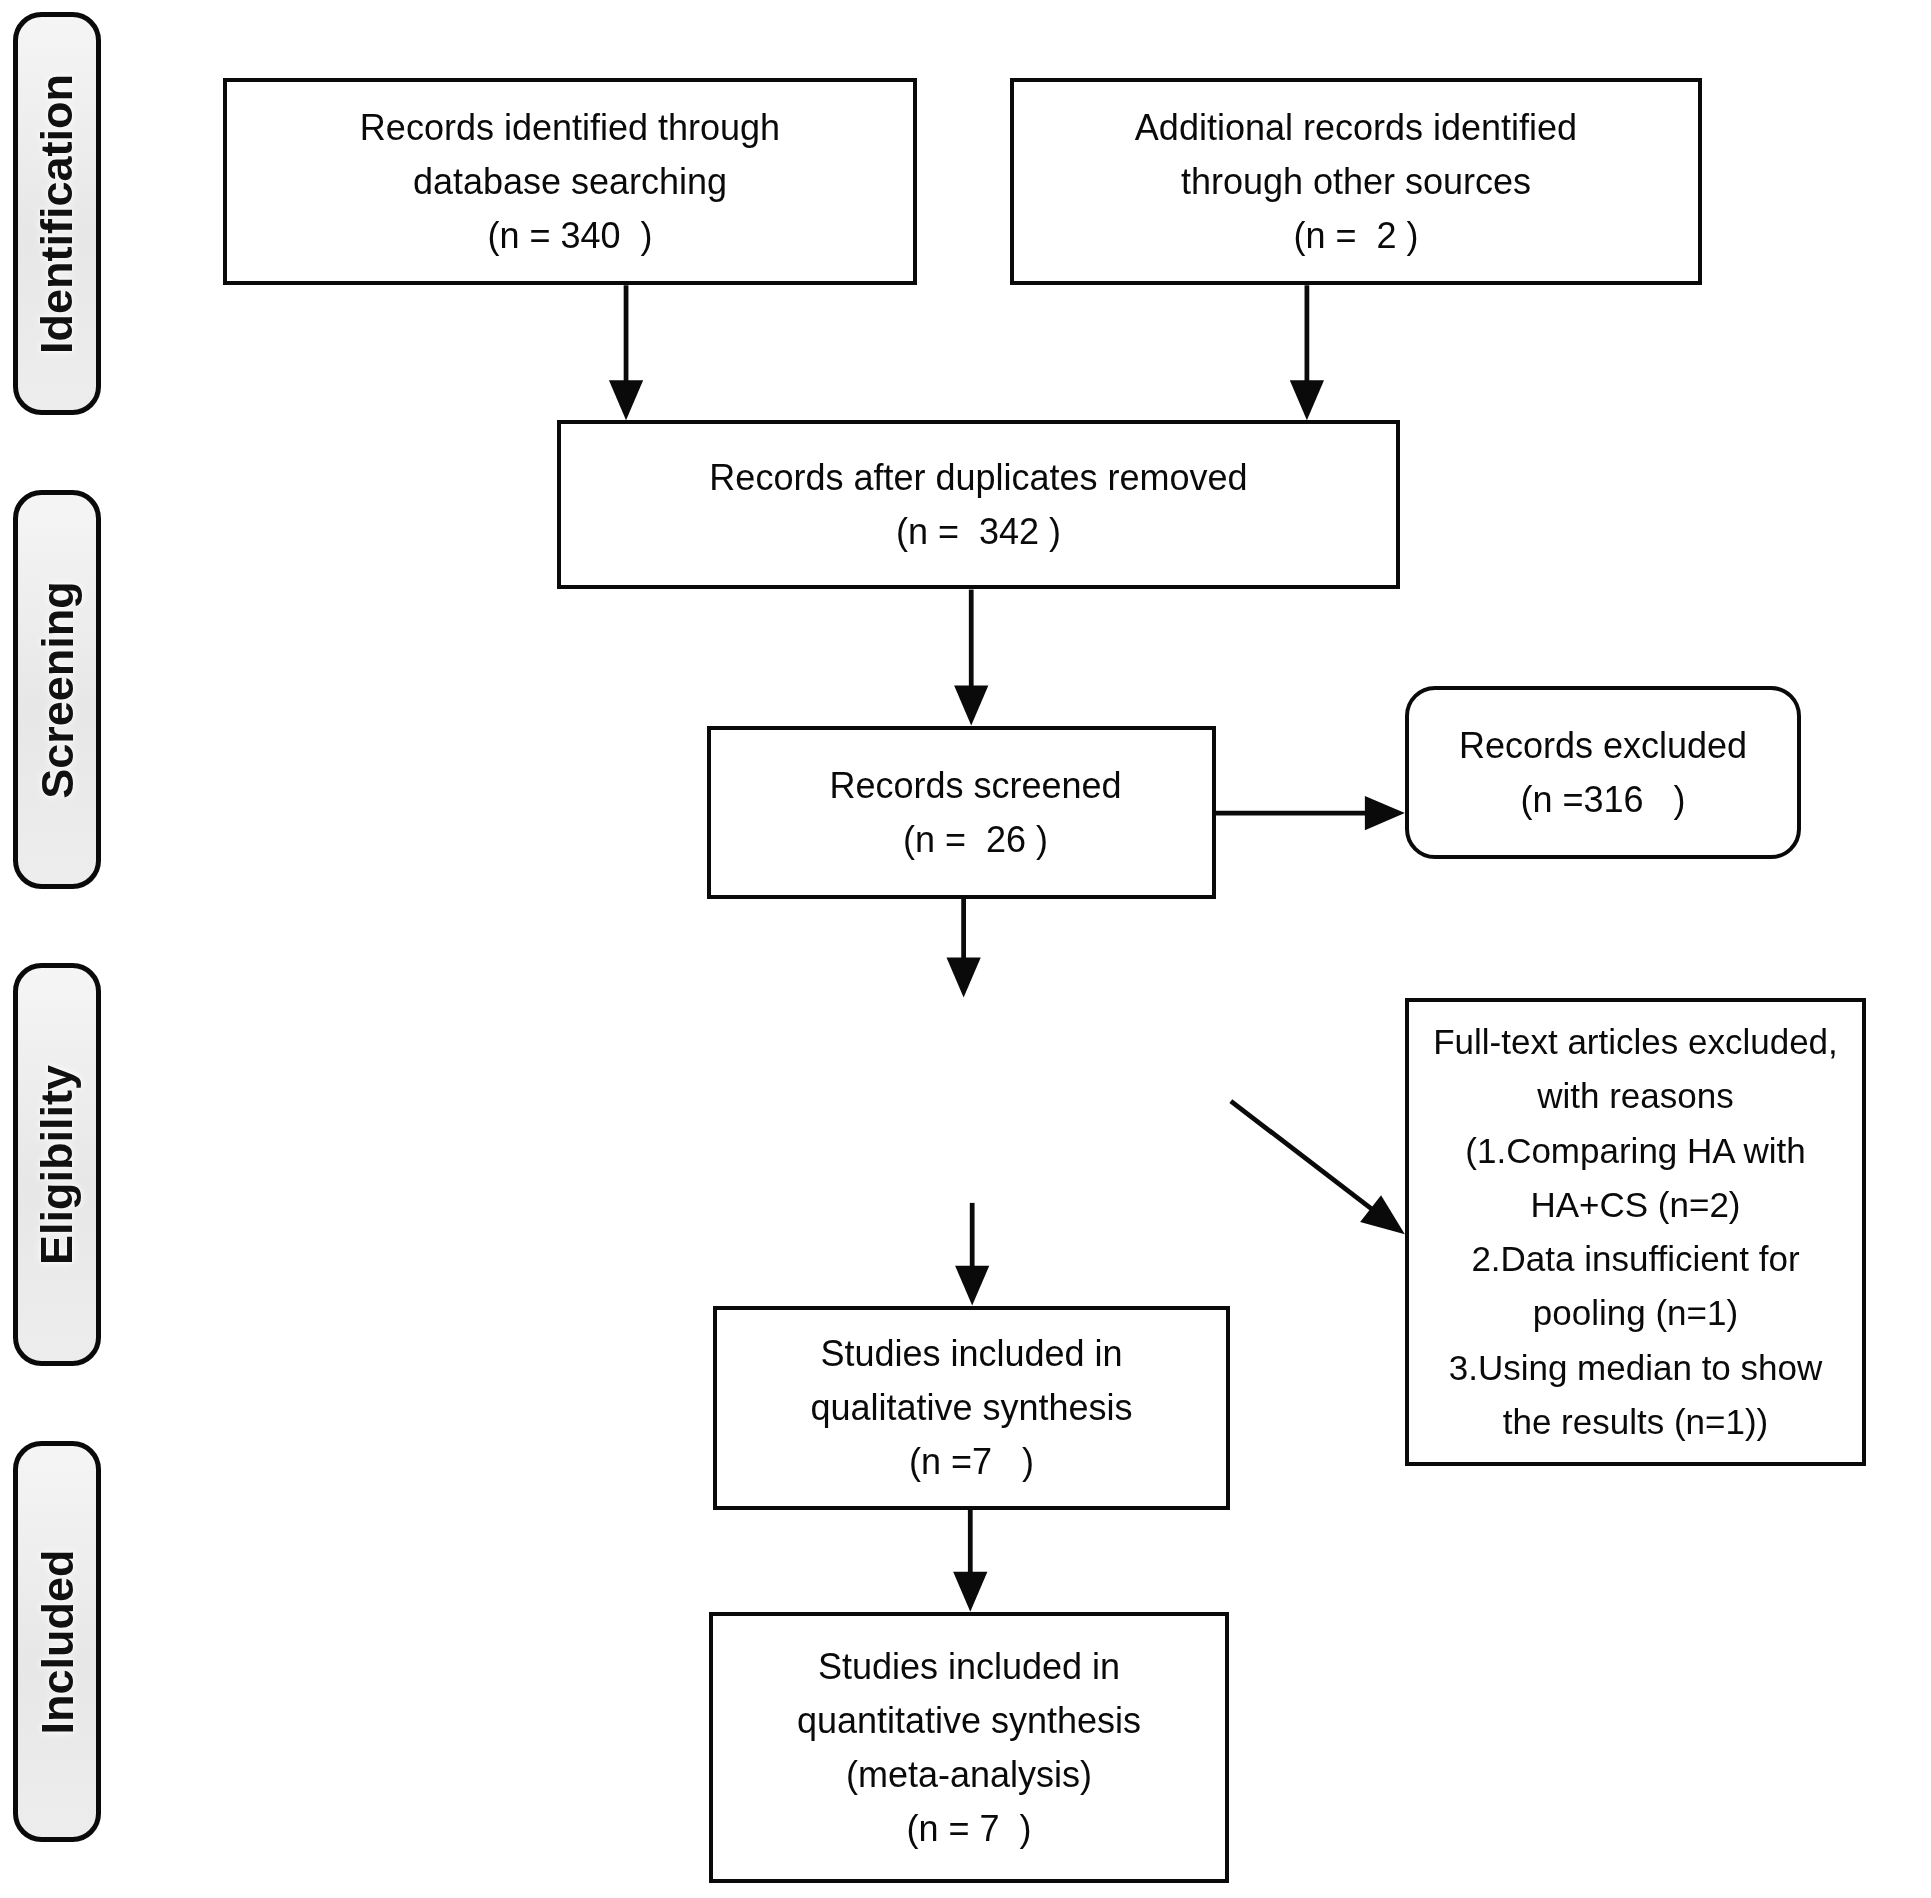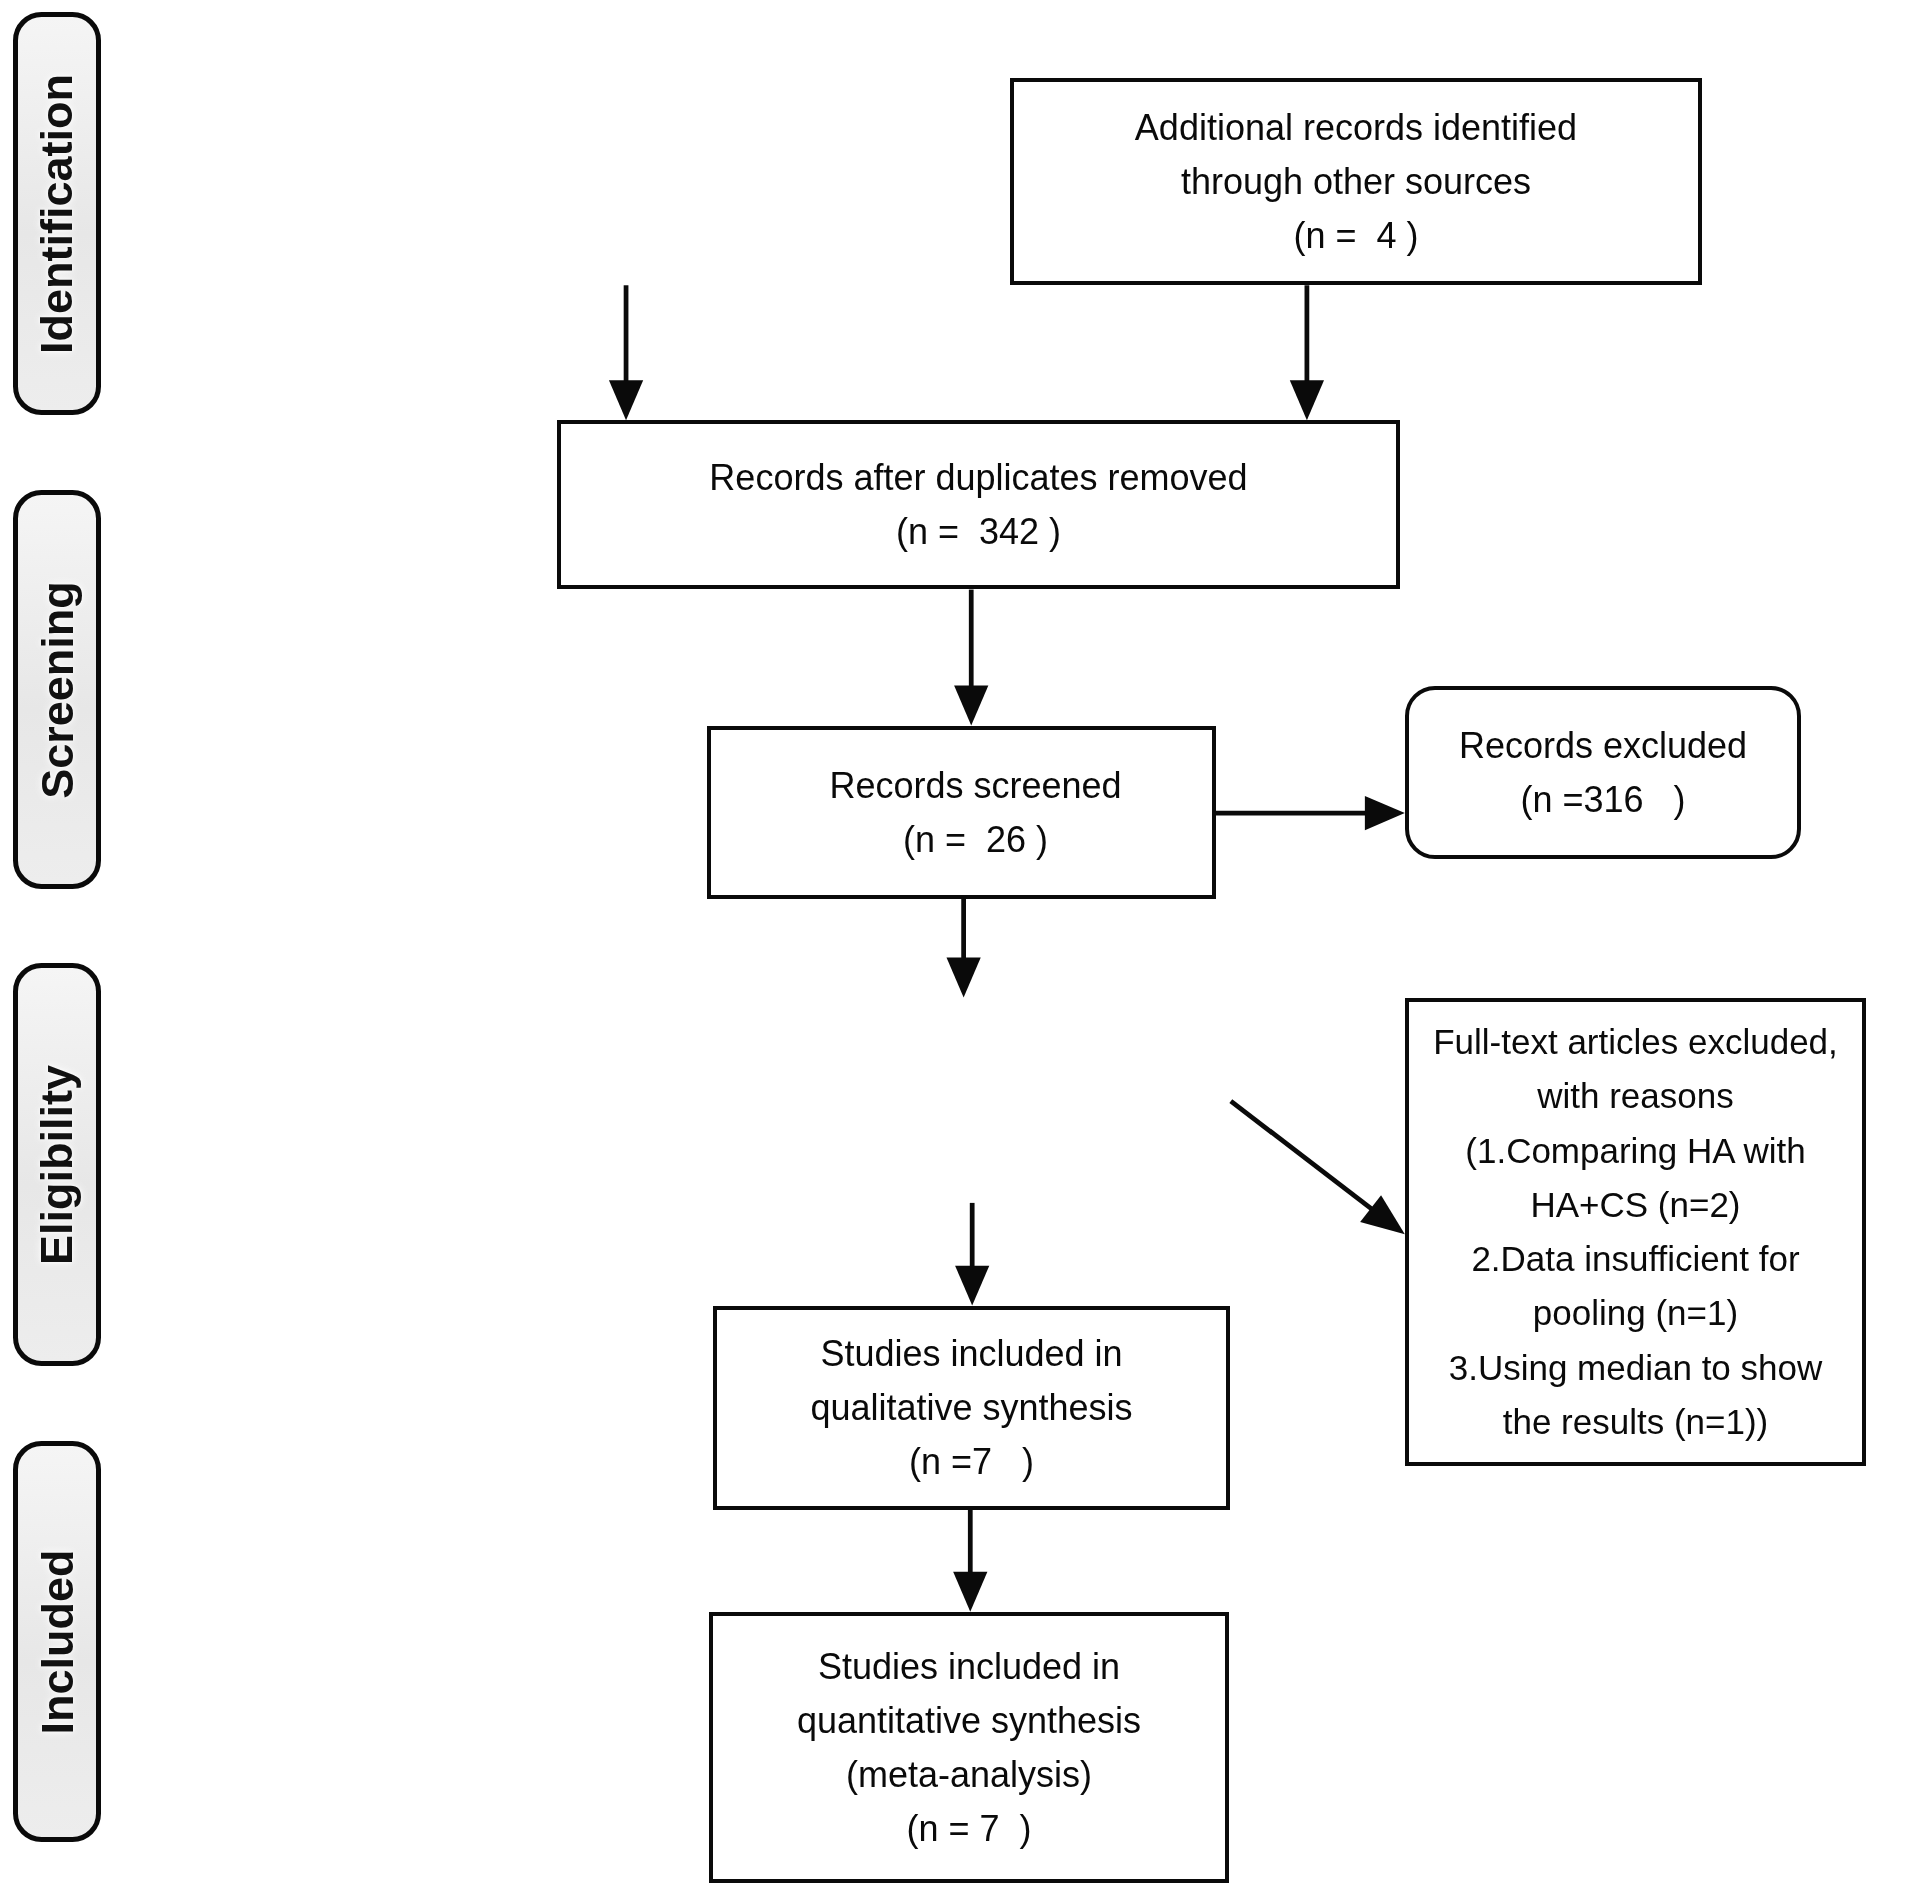--- a/index.html
+++ b/index.html
@@ -122,25 +122,30 @@
     <line class="arrow-line" x1="1294" y1="1158" x2="1443" y2="1272"></line>
     <polygon class="arrow-head" points="1430,1285 1452,1257 1477,1298"></polygon>
 
     <line class="arrow-line" x1="1022" y1="1265" x2="1022" y2="1333"></line>
     <polygon class="arrow-head" points="1004,1331 1040,1331 1022,1373"></polygon>
 
     <line class="arrow-line" x1="1020" y1="1587" x2="1020" y2="1655"></line>
     <polygon class="arrow-head" points="1002,1653 1038,1653 1020,1695"></polygon>
   </svg>
 
+  <div class="flow-box" id="box-identified">
+    <div class="box-text">Records identified through
+database searching
+(n = 340  )</div>
+  </div>
 
   <div class="flow-box" id="box-additional">
     <div class="box-text">Additional records identified
 through other sources
-(n =  4 )</div>
+(n =  2 )</div>
   </div>
 
   <div class="flow-box" id="box-deduplicated">
     <div class="box-text">Records after duplicates removed
 (n =  342 )</div>
   </div>
 
   <div class="flow-box" id="box-screened">
     <div class="box-text">Records screened
 (n =  26 )</div>

